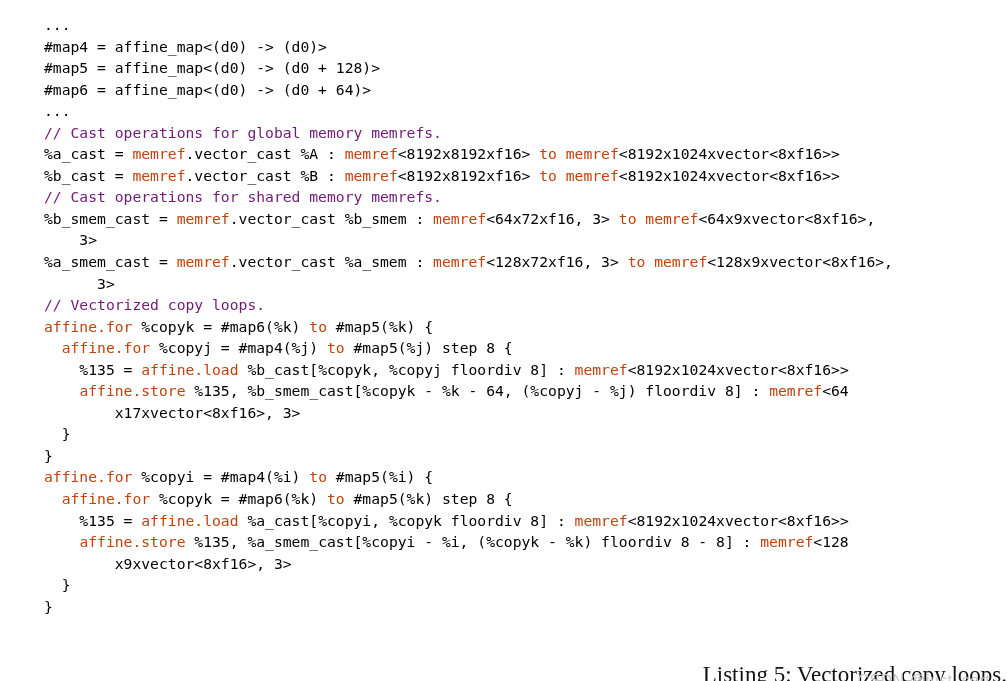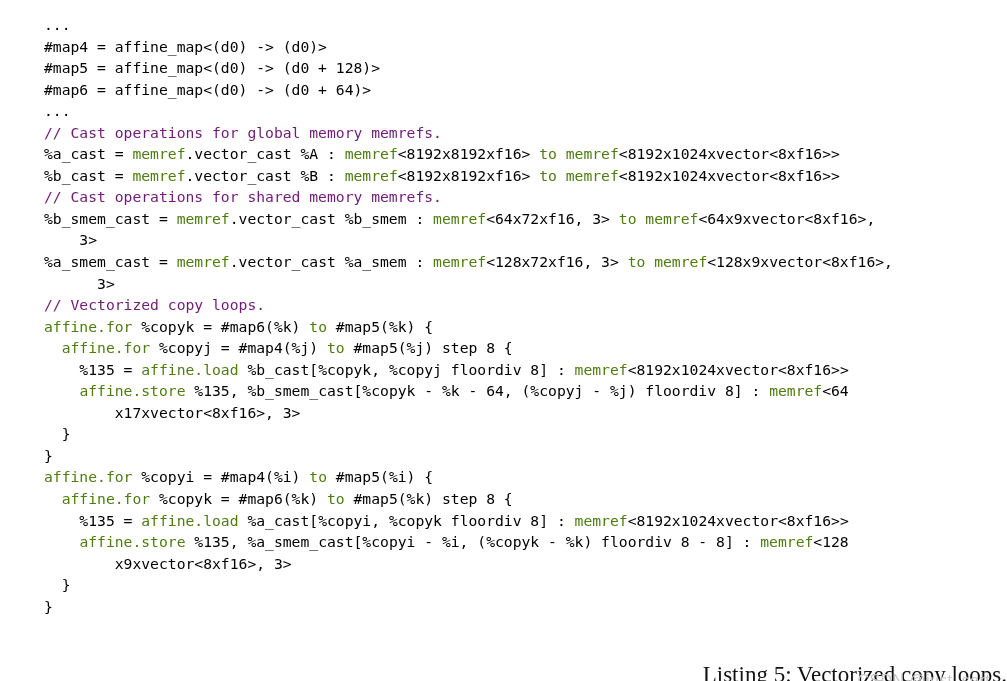--- a/index.html
+++ b/index.html
@@ -30,21 +30,21 @@
     font-size: 14.7px;
     line-height: 21.55px;
     color: #000000;
     white-space: pre;
     letter-spacing: 0px;
   }
   .code-line {
     white-space: pre;
     height: 21.55px;
   }
-  .tok-kw   { color: #4d7c0f; text-align: right; }
+  .tok-kw   { color: #c2410c; text-align: right; }
   .tok-cmt  { color: #701a75; }
   .tok-pln  { color: #000000; }
 
   #caption {
     position: absolute;
     left: 0;
     top: 622px;
     width: 1007px;
     text-align: right;
     font-family: "Liberation Serif", serif;

